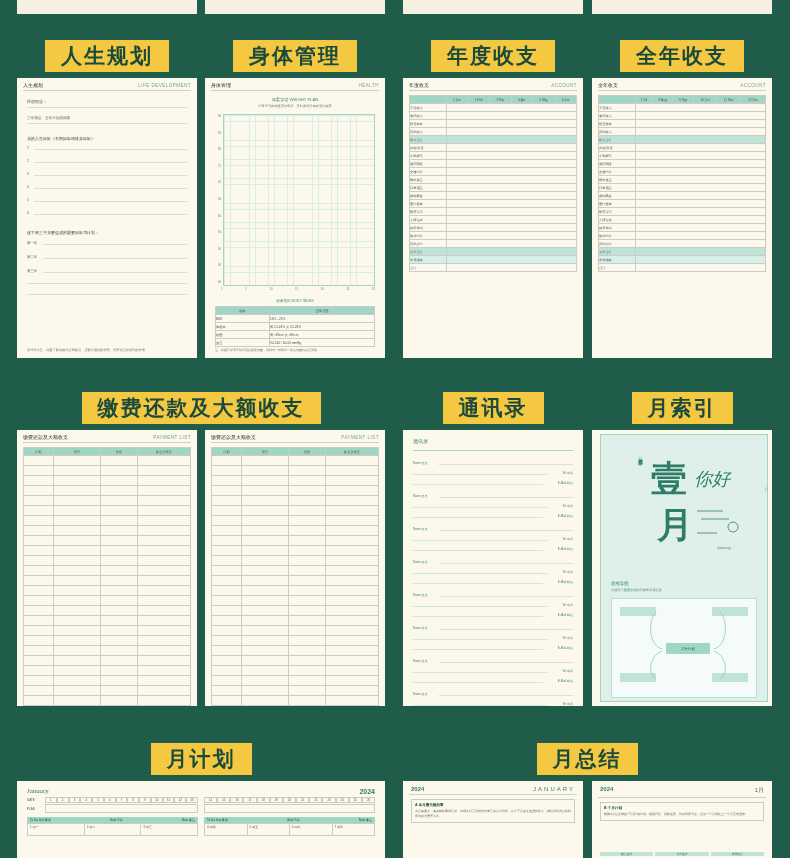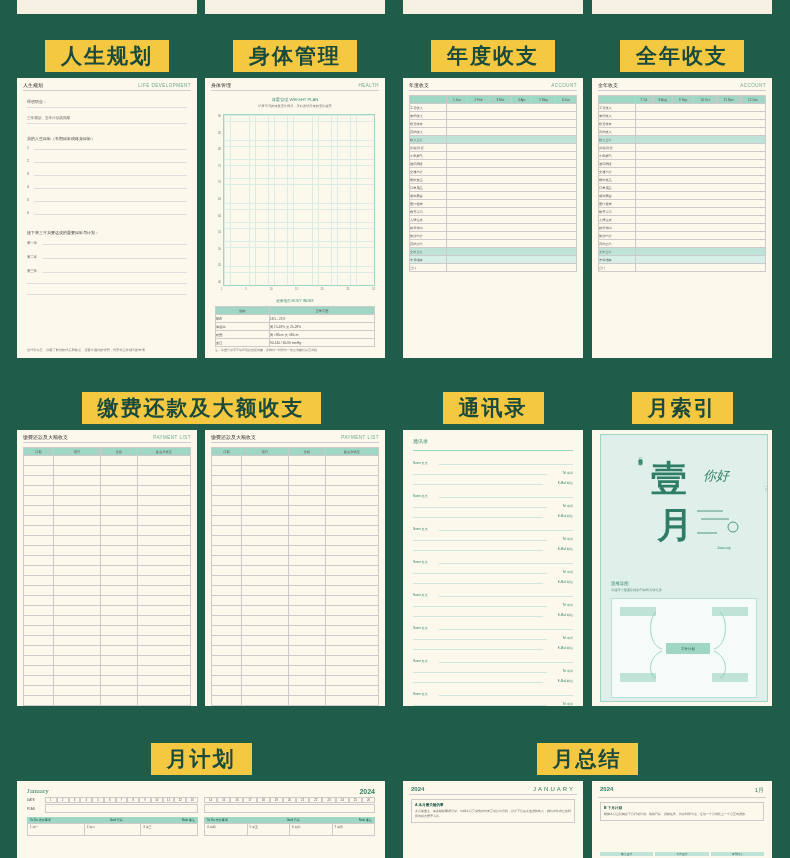--- a/index.html
+++ b/index.html
@@ -885,21 +885,21 @@
 
     </div>
   </div>
 </div>
 
 <div class="page" style="position:absolute;left:592px;top:430px;width:180px;height:276px;background:#fdf8ec;">
   <div style="position:absolute;left:8px;top:4px;right:4px;bottom:4px;background:#dff0ea;border:0.8px solid #9fd6c4;">
     <div style="position:absolute;left:10px;top:14px;right:34px;height:120px;">
       <div style="position:absolute;left:40px;top:6px;font-size:36px;color:#2f7d66;font-family:'Liberation Serif',serif;font-weight:bold;">壹</div>
       <div style="position:absolute;left:46px;top:52px;font-size:36px;color:#2f7d66;font-family:'Liberation Serif',serif;font-weight:bold;">月</div>
-      <div style="position:absolute;left:92px;top:18px;font-size:13px;color:#2f7d66;font-style:italic;font-family:'Liberation Serif',serif;">你好</div>
+      <div style="position:absolute;left:83px;top:18px;font-size:18px;color:#2f7d66;font-style:italic;font-family:'Liberation Serif',serif;">你好</div>
       <div style="position:absolute;left:10px;top:6px;width:22px;font-size:4px;color:#3c8c73;line-height:1.5;writing-mode:vertical-rl;height:76px;">新的一年 新的开始 愿你所求皆如愿</div>
       <svg style="position:absolute;left:84px;top:58px;" width="46" height="34">
         <line x1="2" y1="4" x2="28" y2="4" stroke="#2f7d66" stroke-width="0.8"></line>
         <line x1="6" y1="12" x2="34" y2="12" stroke="#2f7d66" stroke-width="0.8"></line>
         <circle cx="38" cy="20" r="5" fill="none" stroke="#2f7d66" stroke-width="0.8"></circle>
         <line x1="2" y1="26" x2="22" y2="26" stroke="#2f7d66" stroke-width="0.8"></line>
       </svg>
       <div style="position:absolute;right:2px;top:96px;font-size:4px;color:#3c8c73;font-style:italic;">January</div>
     </div>
     <div style="position:absolute;left:10px;top:146px;right:10px;">

